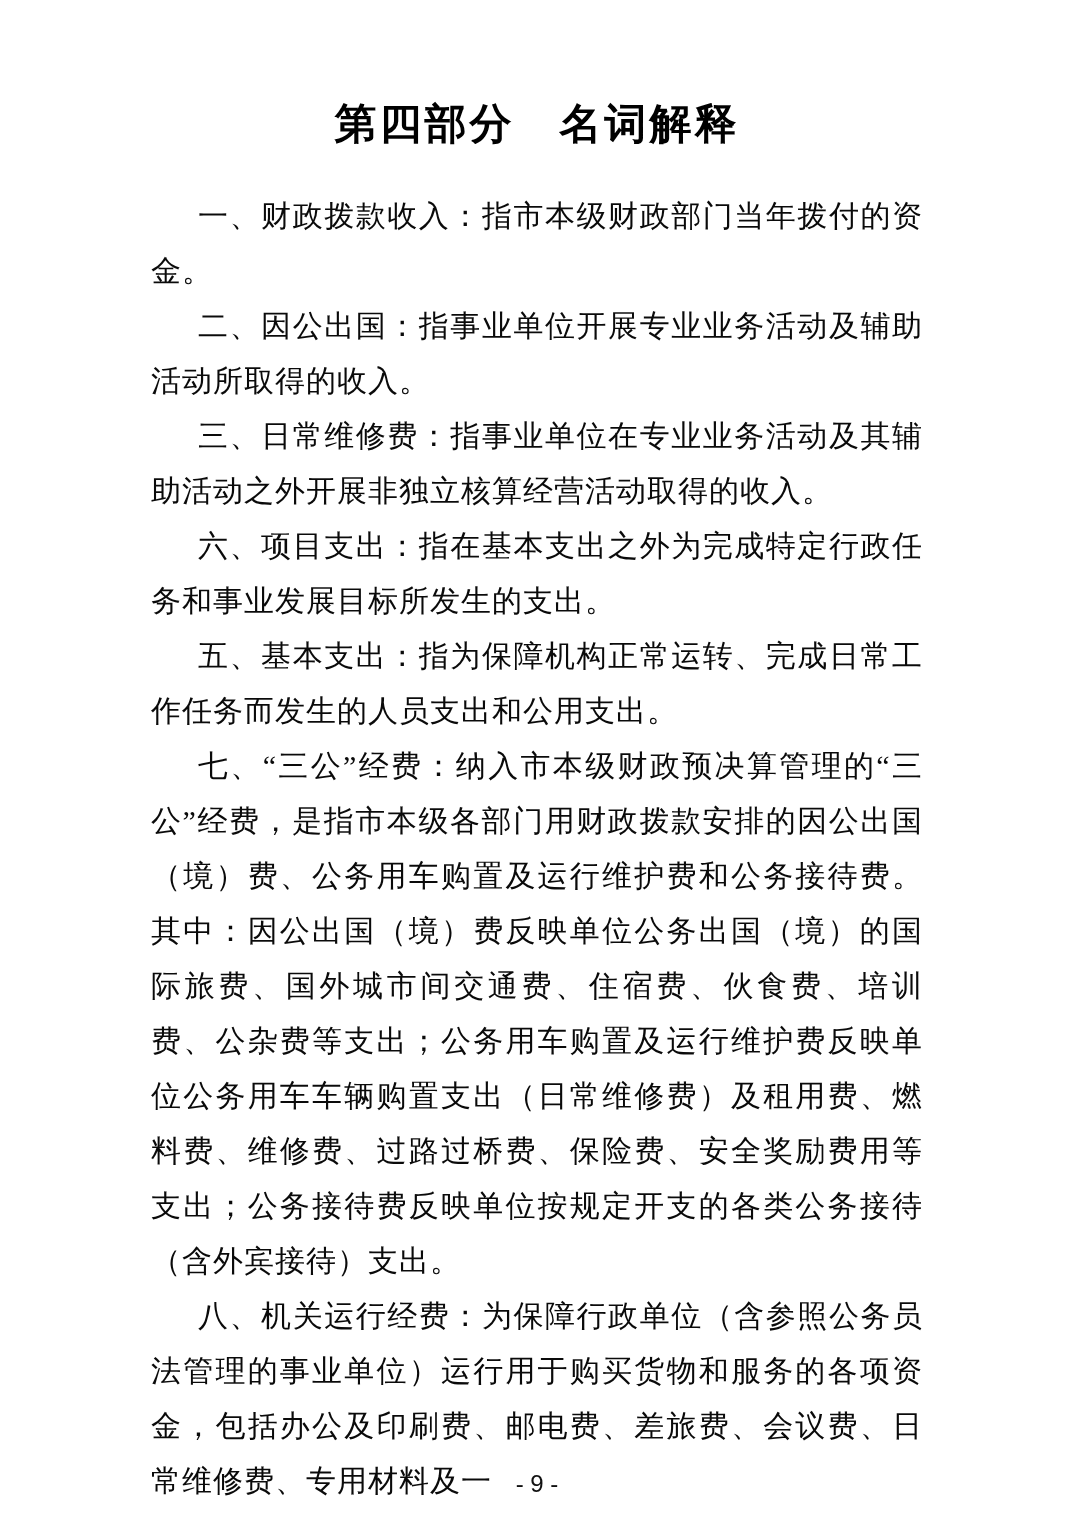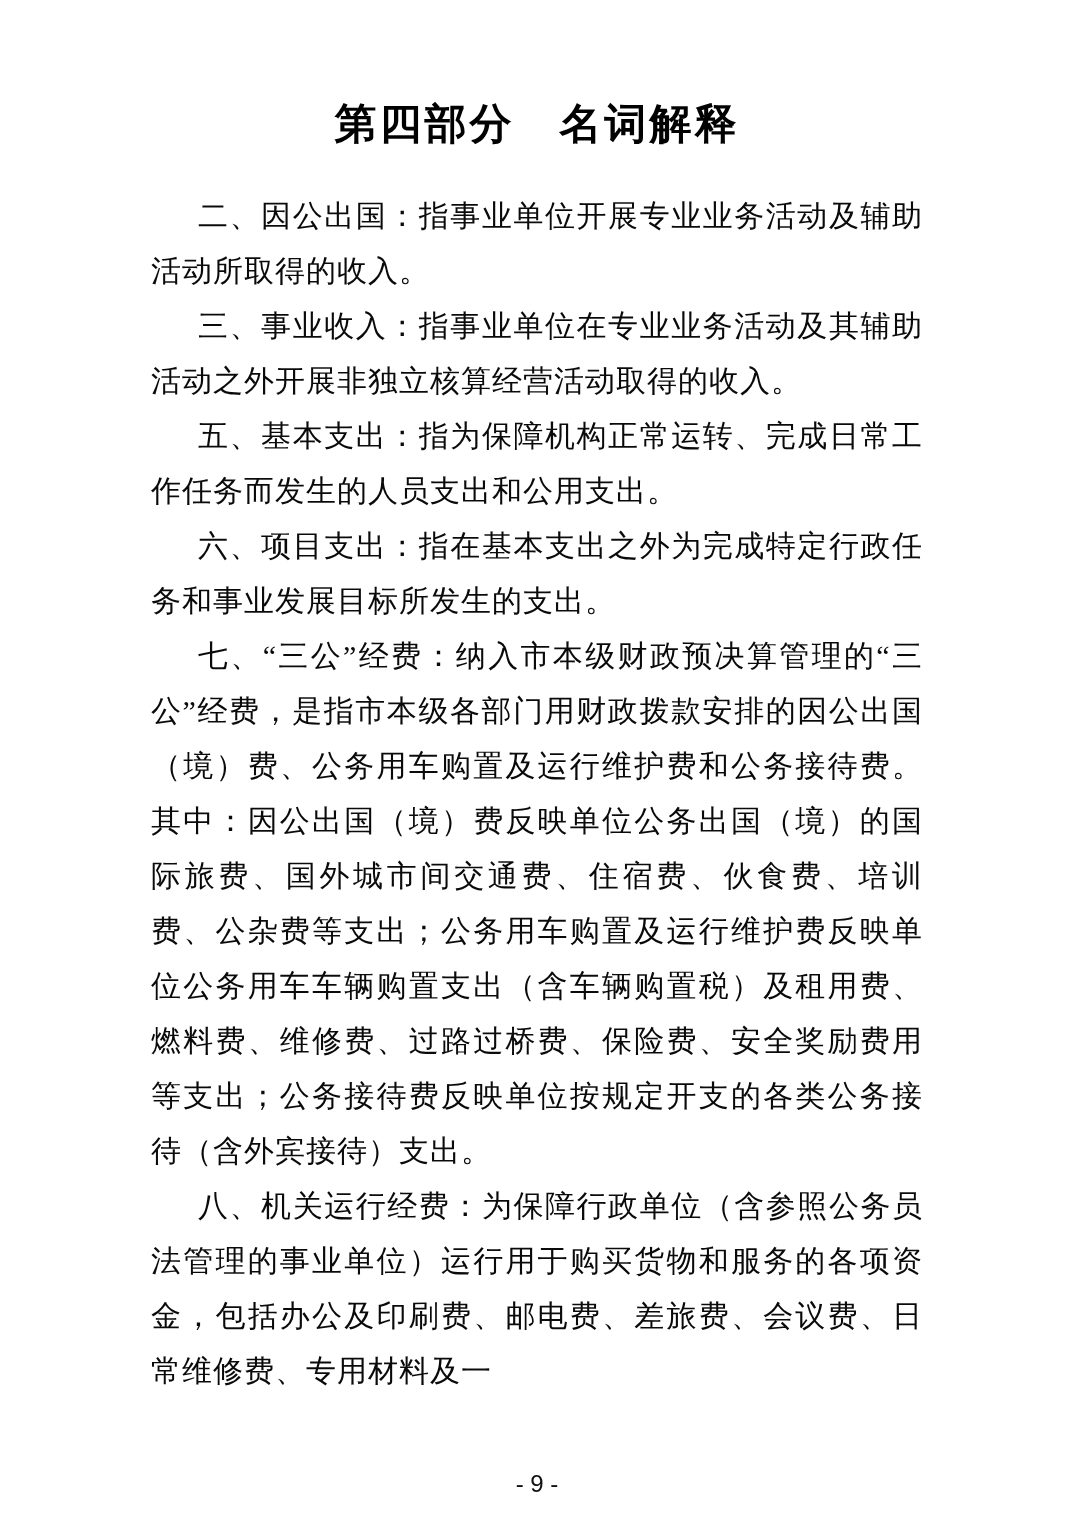--- a/index.html
+++ b/index.html
@@ -55,23 +55,24 @@
   }
 </style>
 </head>
 <body>
 
 <div class="page">
 
   <div class="doc-title">第四部分　名词解释</div>
 
   <div class="doc-body">
+    <p>一、财政拨款收入：指市本级财政部门当年拨付的资金。</p>
     <p>二、因公出国：指事业单位开展专业业务活动及辅助活动所取得的收入。</p>
-    <p>三、事业收入：指事业单位在专业业务活动及其辅助活动之外开展非独立核算经营活动取得的收入。</p>
+    <p>三、日常维修费：指事业单位在专业业务活动及其辅助活动之外开展非独立核算经营活动取得的收入。</p>
+    <p>六、项目支出：指在基本支出之外为完成特定行政任务和事业发展目标所发生的支出。</p>
     <p>五、基本支出：指为保障机构正常运转、完成日常工作任务而发生的人员支出和公用支出。</p>
-    <p>六、项目支出：指在基本支出之外为完成特定行政任务和事业发展目标所发生的支出。</p>
-    <p>七、“三公”经费：纳入市本级财政预决算管理的“三公”经费，是指市本级各部门用财政拨款安排的因公出国（境）费、公务用车购置及运行维护费和公务接待费。其中：因公出国（境）费反映单位公务出国（境）的国际旅费、国外城市间交通费、住宿费、伙食费、培训费、公杂费等支出；公务用车购置及运行维护费反映单位公务用车车辆购置支出（含车辆购置税）及租用费、燃料费、维修费、过路过桥费、保险费、安全奖励费用等支出；公务接待费反映单位按规定开支的各类公务接待（含外宾接待）支出。</p>
+    <p>七、“三公”经费：纳入市本级财政预决算管理的“三公”经费，是指市本级各部门用财政拨款安排的因公出国（境）费、公务用车购置及运行维护费和公务接待费。其中：因公出国（境）费反映单位公务出国（境）的国际旅费、国外城市间交通费、住宿费、伙食费、培训费、公杂费等支出；公务用车购置及运行维护费反映单位公务用车车辆购置支出（日常维修费）及租用费、燃料费、维修费、过路过桥费、保险费、安全奖励费用等支出；公务接待费反映单位按规定开支的各类公务接待（含外宾接待）支出。</p>
     <p>八、机关运行经费：为保障行政单位（含参照公务员法管理的事业单位）运行用于购买货物和服务的各项资金，包括办公及印刷费、邮电费、差旅费、会议费、日常维修费、专用材料及一</p>
   </div>
 
   <div class="page-footer">- 9 -</div>
 
 </div>
 
 </body></html>

